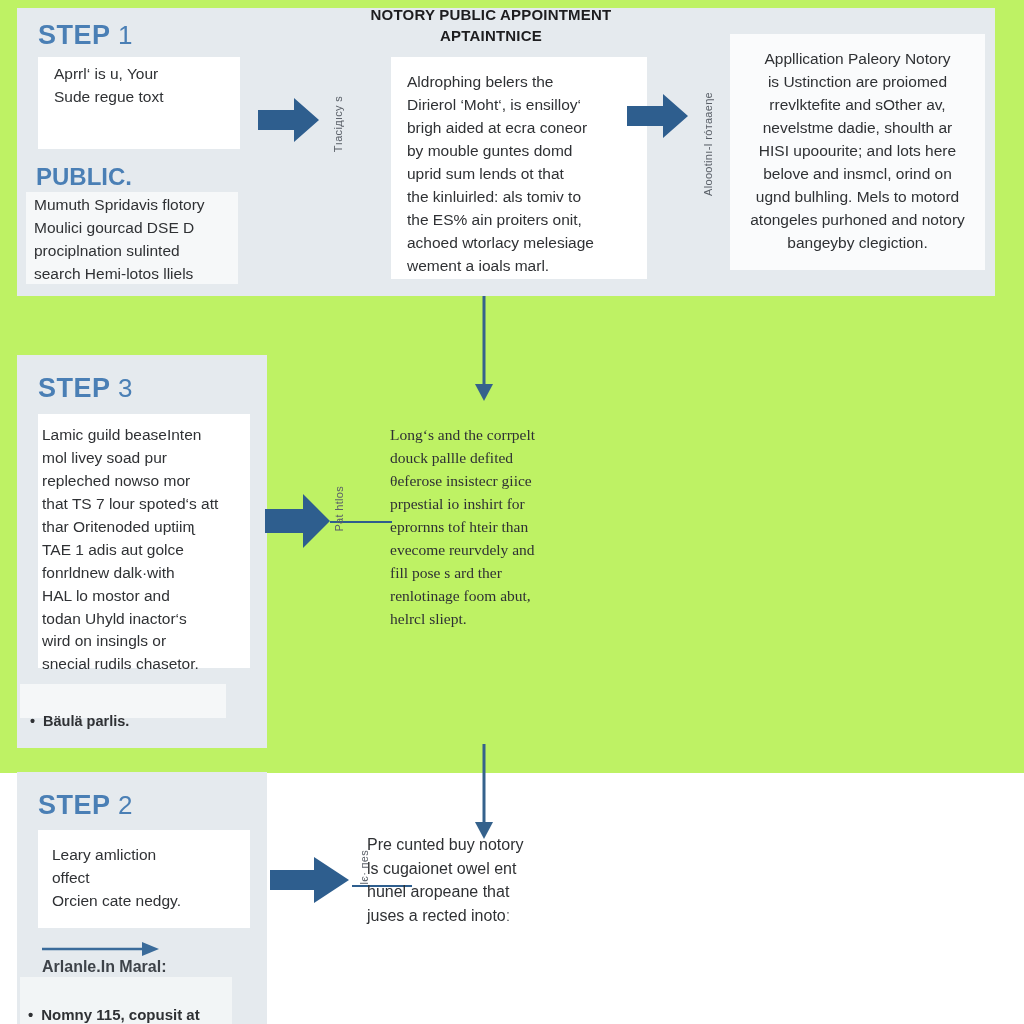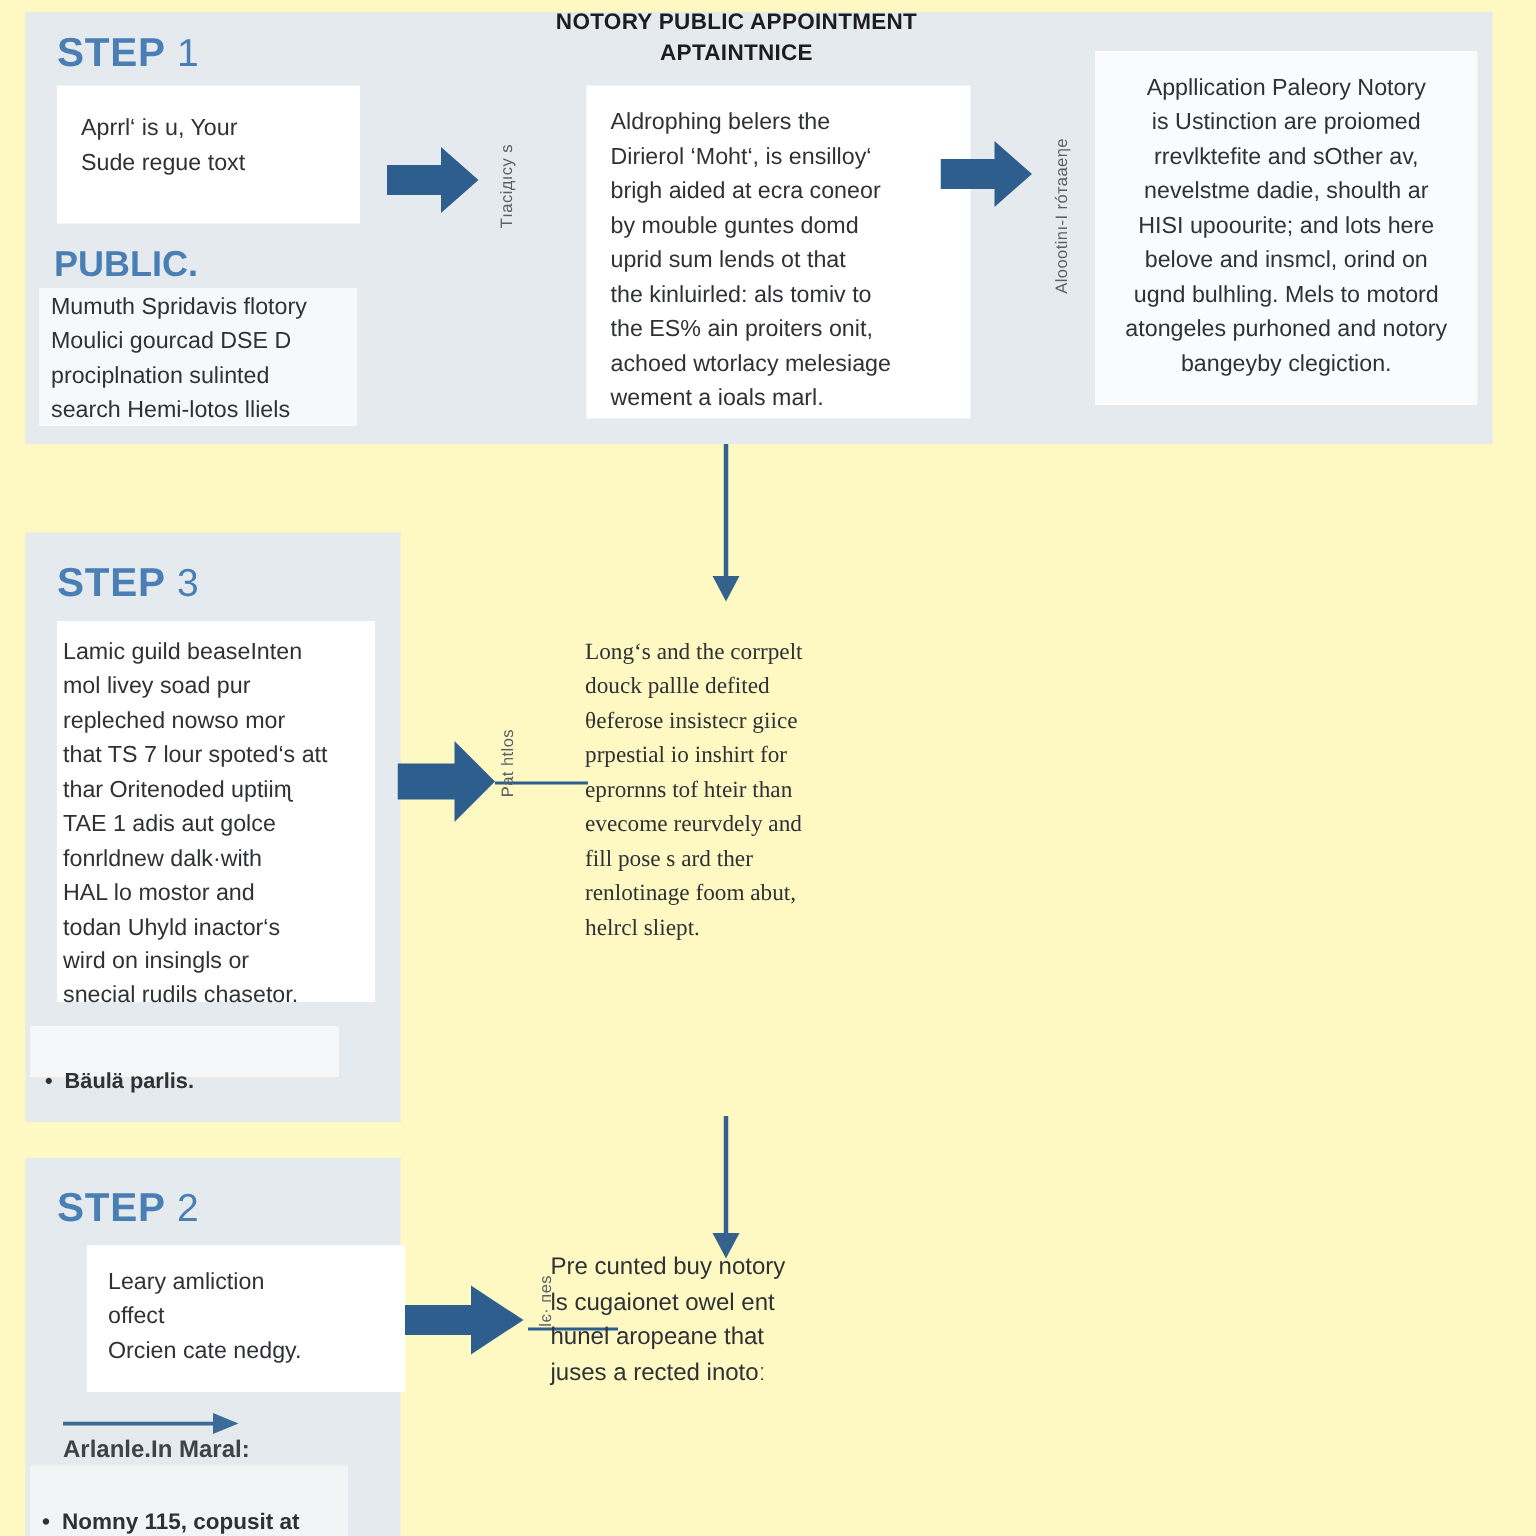--- a/index.html
+++ b/index.html
@@ -11,22 +11,22 @@
   body {
     width: 1024px;
     height: 1024px;
     font-family: "Liberation Sans", sans-serif;
     color: #222;
     overflow: hidden;
   }
   #canvas {
     position: relative;
     width: 1024px;
-    height: 1024px;
-    background: #fef9c3;
+    height: 773px;
+    background: #bef264;
   }
 
   
   .band {
     position: absolute;
     background: #e5eaee;
   }
   #band-top   { left: 17px;  top: 8px;   width: 978px; height: 288px; }
   #panel-s3   { left: 17px;  top: 355px; width: 250px; height: 393px; background:#e5eaee; }
   #panel-s2   { left: 17px;  top: 772px; width: 250px; height: 252px; background:#e5eaee; }
@@ -60,29 +60,29 @@
     position: absolute;
     background: #ffffff;
     box-sizing: border-box;
     font-size: 15.5px;
     line-height: 1.48;
     color: #2f3134;
     padding: 14px 16px;
     white-space: pre-line;
   }
 
-  #card-s1   { left: 38px;  top: 57px;  width: 202px; height: 92px;  padding-top: 18px; }
+  #card-s1   { left: 38px;  top: 57px;  width: 202px; height: 92px;  padding-top: 6px; }
   #card-s1b  { left: 26px;  top: 192px; width: 212px; height: 92px;  background:#f6f8f9; padding: 2px 8px; }
   #card-top2 { left: 357px; top: 57px;  width: 256px; height: 222px; margin-left: 34px; }
   #card-top3 { left: 730px; top: 34px;  width: 255px; height: 236px; background:#fafbfc;text-align:center; }
 
   #card-s3   { left: 38px;  top: 414px; width: 212px; height: 254px; padding: 10px 4px; }
   #card-s3b  { left: 20px;  top: 684px; width: 206px; height: 34px;  background:#f5f7f8; padding: 6px 10px; font-size: 14.5px; }
 
-  #card-s2   { left: 38px;  top: 830px; width: 212px; height: 98px;  padding: 14px 14px; margin-left: 20px; }
+  #card-s2   { left: 38px;  top: 830px; width: 212px; height: 98px;  padding: 14px 14px; }
   #card-s2b  { left: 20px;  top: 977px; width: 212px; height: 50px;  background:#f2f5f6; padding: 4px 8px; font-size: 15px; line-height: 1.5; }
 
   #text-mid3 { left: 390px; top: 424px; width: 200px; height: 200px; background: transparent; padding: 0; font-family: Liberation Serif, serif; }
   #text-mid2 { left: 367px; top: 833px; width: 190px; height: 110px; background: transparent; padding: 0; font-size: 16px; }
 
   .bullet-line { display: block; font-weight: bold; }
   .bullet-line::before { content: "\2022"; margin-right: 8px; }
 
   
   .harrow { position: absolute; }

